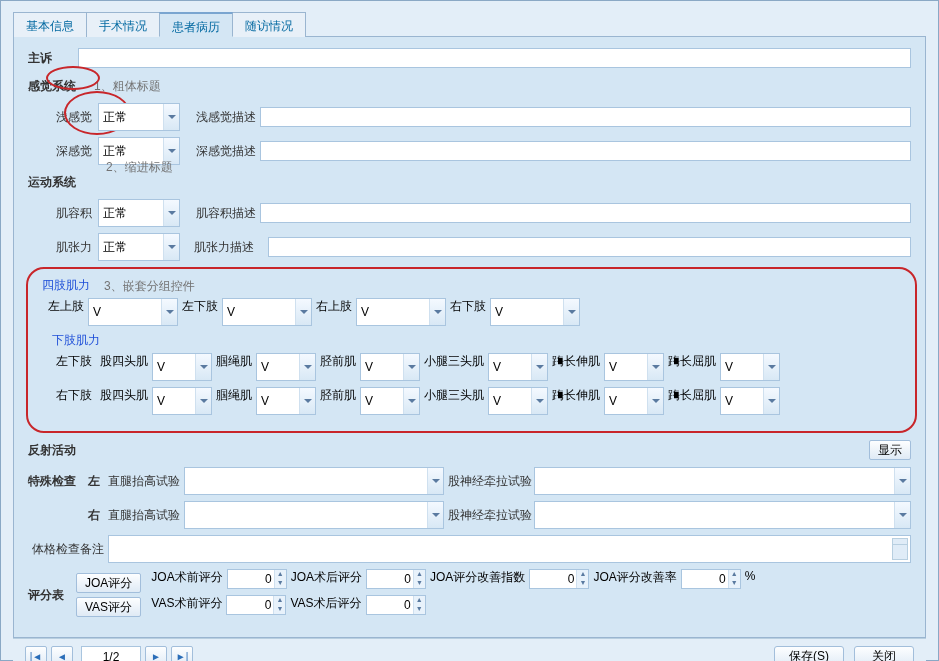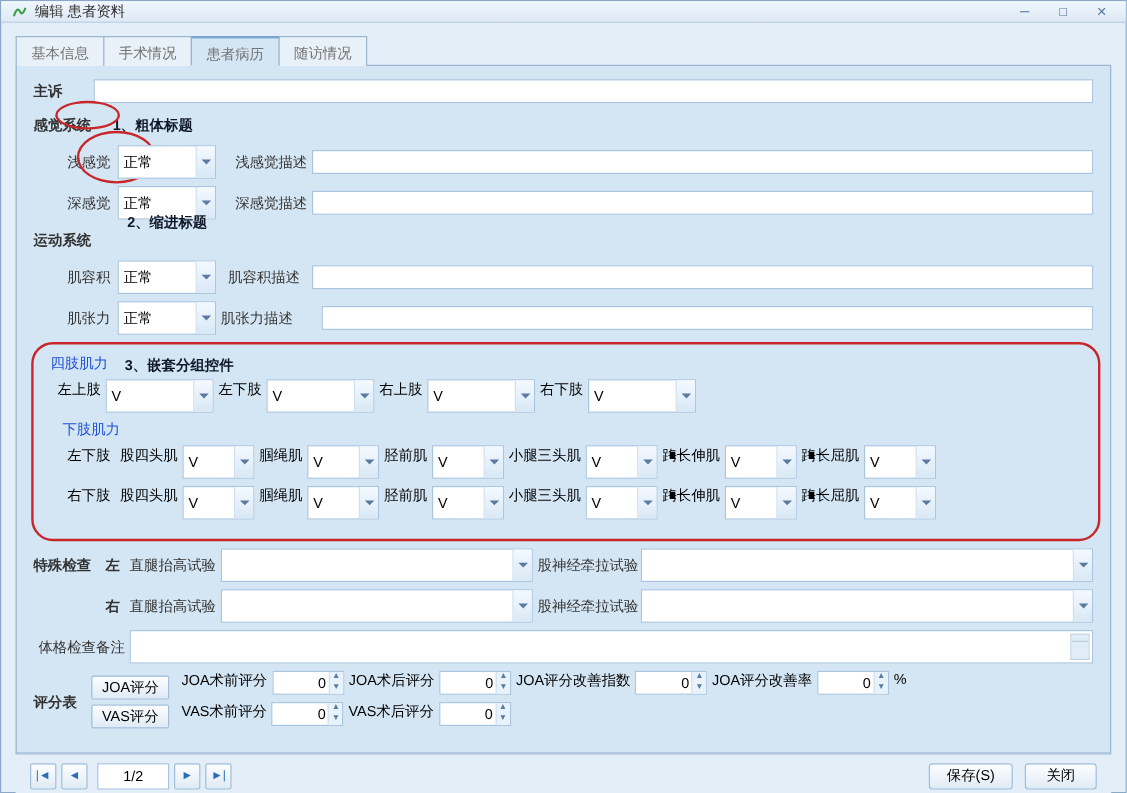--- a/index.html
+++ b/index.html
@@ -5,21 +5,21 @@
 * { box-sizing: border-box; margin: 0; padding: 0; font-family: "Microsoft YaHei", sans-serif; font-size: 12px; }
 body { background: #e3eef8; width: 939px; height: 661px; overflow: hidden; }
 .window { width: 939px; height: 661px; background: #e3eef8; border: 1px solid #8aa8c5; display: flex; flex-direction: column; }
 .titlebar { height: 28px; display: flex; align-items: center; padding: 0 8px; background: linear-gradient(#f0f6fc,#dde9f5); border-bottom: 1px solid #b8cfe0; }
 .titlebar .logo { width: 14px; height: 14px; margin-right: 6px; }
 .titlebar .title { flex: 1; color: #333; }
 .win-btns { display: flex; gap: 8px; }
 .win-btn { width: 24px; height: 16px; display: flex; align-items: center; justify-content: center; color: #5a7aa0; cursor: pointer; font-family: monospace; font-size: 13px; }
 .content { flex: 1; padding: 10px 12px; display: flex; flex-direction: column; }
 .tabs { display: flex; border-bottom: 1px solid #9ab5d0; height: 26px; }
-.tab { padding: 5px 12px; border: 1px solid #9ab5d0; border-bottom: none; background: #e8f0f8; margin-right: -1px; cursor: pointer; color: #737373; position: relative; top: 1px; }
+.tab { padding: 5px 12px; border: 1px solid #9ab5d0; border-bottom: none; background: #e8f0f8; margin-right: -1px; cursor: pointer; color: #0369a1; position: relative; top: 1px; }
 .tab.active { background: #d4e6f4; border-top: 2px solid #7aa5d0; font-weight: normal; z-index: 2; border-bottom: 1px solid #d4e6f4; }
 .tabpanel { flex: 1; border: 1px solid #9ab5d0; border-top: none; background: #d4e6f4; padding: 10px 14px; position: relative; overflow: hidden; }
 .row { display: flex; align-items: center; margin-bottom: 6px; min-height: 22px; }
 .section-head { font-weight: bold; color: #333; }
 .indent-label { width: 70px; text-align: right; padding-right: 6px; color: #333; }
 .label { color: #333; padding: 0 4px; white-space: nowrap; }
 .textinput { flex: 1; height: 20px; border: 1px solid #a9c5df; background: #fff; padding: 0 4px; }
 .dropdown { height: 28px; border: 1px solid #a9c5df; background: #fff; display: flex; align-items: center; position: relative; }
 .dropdown .val { flex: 1; padding: 0 4px; overflow: hidden; white-space: nowrap; }
 .dropdown .arrow { width: 16px; height: 100%; border-left: 1px solid #cfe0ef; background: linear-gradient(#f4f9ff,#d8e8f5); display: flex; align-items: center; justify-content: center; }
@@ -29,50 +29,39 @@
 .dd-60 { width: 60px; min-width: 60px; }
 .dd-wide { flex: 1; }
 .num { width: 60px; height: 20px; border: 1px solid #a9c5df; background: #fff; display: flex; align-items: center; }
 .num .v { flex: 1; text-align: right; padding-right: 2px; }
 .num .spin { width: 12px; display: flex; flex-direction: column; height: 100%; }
 .num .spin span { flex: 1; border-left: 1px solid #cfe0ef; background: #e8f2fb; font-size: 7px; text-align: center; line-height: 8px; color: #5a7aa0; }
 .grouped { border: 2px solid #c8262a; border-radius: 18px; padding: 6px 10px 10px 10px; margin: 0 -6px 6px -2px; position: relative; }
 .group-head { color: #1d4ed8; margin: 2px 0 4px 4px; }
 .limb-row { display: flex; gap: 4px; margin-bottom: 6px; flex-wrap: nowrap; }
 .limb-row .lbl { white-space: nowrap; }
-.annot { color: #0f172a; font-weight: bold; }
+.annot { color: #737373; font-weight: normal; }
 .circle1 { position: absolute; border: 2px solid #c8262a; border-radius: 50%; width: 54px; height: 24px; left: 32px; top: 29px; pointer-events: none; }
 .circle2 { position: absolute; border: 2px solid #c8262a; border-radius: 50%; width: 66px; height: 44px; left: 50px; top: 54px; pointer-events: none; }
 .btn { height: 22px; padding: 0 12px; border: 1px solid #a2bedb; background: linear-gradient(#fdfeff,#dfeaf5); border-radius: 3px; cursor: pointer; display: inline-flex; align-items: center; justify-content: center; }
 .small-btn { height: 20px; padding: 0 8px; border: 1px solid #a2bedb; background: linear-gradient(#fdfeff,#dfeaf5); border-radius: 2px; cursor: pointer; display: inline-flex; align-items: center; }
 .footer { height: 36px; display: flex; align-items: center; padding: 0 12px; border-top: 1px solid #b8cfe0; background: #e3eef8; }
 .nav-btn { width: 22px; height: 22px; border: 1px solid #a2bedb; background: linear-gradient(#fdfeff,#dfeaf5); border-radius: 2px; display: flex; align-items: center; justify-content: center; margin-right: 4px; cursor: pointer; color: #2a6db8; font-size: 10px; }
 .pager-input { width: 60px; height: 22px; border: 1px solid #a9c5df; background: #fff; text-align: center; margin: 0 4px; }
 .flex-spacer { flex: 1; }
 .scrollbar { width: 16px; background: linear-gradient(#eaf2fa,#d5e5f3); border: 1px solid #b8cfe0; position: absolute; right: 2px; top: 2px; bottom: 2px; }
 .scrollbar::before, .scrollbar::after { content: ""; position: absolute; left: 0; right: 0; height: 14px; background: #e0ecf7; }
 .scrollbar::before { top: 0; border-bottom: 1px solid #b8cfe0; }
 .scrollbar::after { bottom: 0; border-top: 1px solid #b8cfe0; }
 .muscle-sub { padding-left: 18px; }
 </style>
 </head>
 <body>
 
 <div class="window">
-  <div class="titlebar">
-    <svg class="logo" viewBox="0 0 16 16">
-        <path d="M3 12 Q6 2 9 8 Q11 12 14 4" stroke="#3aa04a" stroke-width="2" fill="none"></path>
-      </svg>
-    <span class="title">编辑 患者资料</span>
-    <div class="win-btns">
-      <div class="win-btn">—</div>
-      <div class="win-btn">☐</div>
-      <div class="win-btn">✕</div>
-    </div>
-  </div>
 
   <div class="content">
     <div class="tabs">
       <div class="tab">基本信息</div>
       <div class="tab">手术情况</div>
       <div class="tab active">患者病历</div>
       <div class="tab">随访情况</div>
     </div>
 
     <div class="tabpanel">
@@ -112,30 +101,30 @@
 
       <div class="row">
           <span class="section-head">运动系统</span>
         </div>
       <div class="row">
         <span class="indent-label">肌容积</span>
         <div class="dropdown dd-82">
             <span class="val">正常</span>
             <span class="arrow"></span>
           </div>
-        <span class="label" style="width:80px;text-align:center">肌容积描述</span>
+        <span class="label" style="width:80px;text-align:right">肌容积描述</span>
         <input class="textinput" style="">
       </div>
       <div class="row">
         <span class="indent-label">肌张力</span>
         <div class="dropdown dd-82">
             <span class="val">正常</span>
             <span class="arrow"></span>
           </div>
-        <span class="label" style="width:88px;text-align:left">肌张力描述</span>
+        <span class="label" style="width:88px;text-align:center">肌张力描述</span>
         <input class="textinput" style="">
       </div>
 
       <div class="grouped">
         <div style="display:flex;align-items:center;gap:14px">
           <span class="group-head">四肢肌力</span>
           <span class="annot">3、嵌套分组控件</span>
         </div>
         <div class="limb-row" style="padding-left:10px">
           <span class="lbl">左上肢</span>
@@ -221,20 +210,25 @@
               <span class="arrow"></span>
             </div>
           <span class="lbl">踇长屈肌</span>
             <div class="dropdown dd-60">
               <span class="val">V</span>
               <span class="arrow"></span>
             </div>
         </div>
       </div>
 
+      <div class="row">
+        <span class="section-head">反射活动</span>
+        <span class="flex-spacer"></span>
+        <div class="small-btn">显示</div>
+      </div>
 
       <div class="row">
         <span class="section-head" style="width:56px">特殊检查</span>
         <span class="label" style="width:20px;font-weight:bold">左</span>
         <span class="label" style="width:80px">直腿抬高试验</span>
         <div class="dropdown dd-wide" style="max-width:260px">
             <span class="val"></span>
             <span class="arrow"></span>
           </div>
         <span class="label" style="width:90px">股神经牵拉试验</span>

